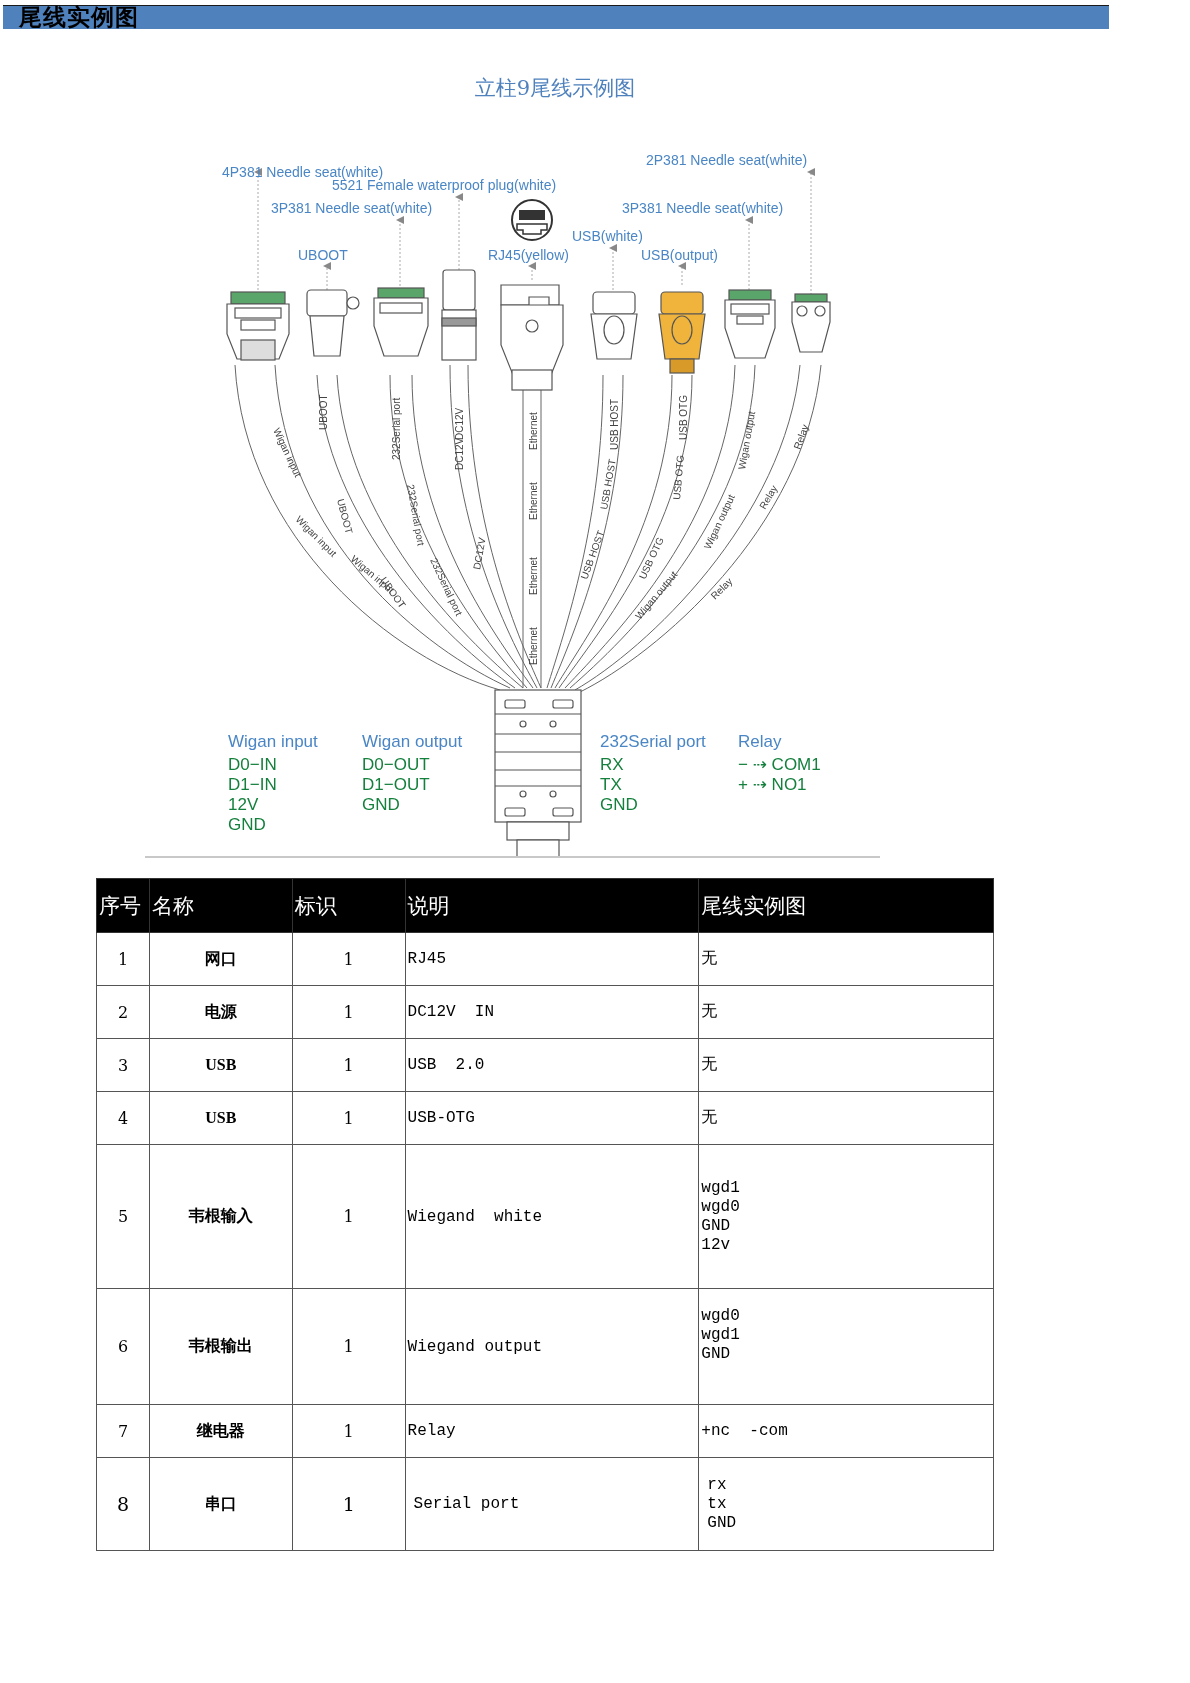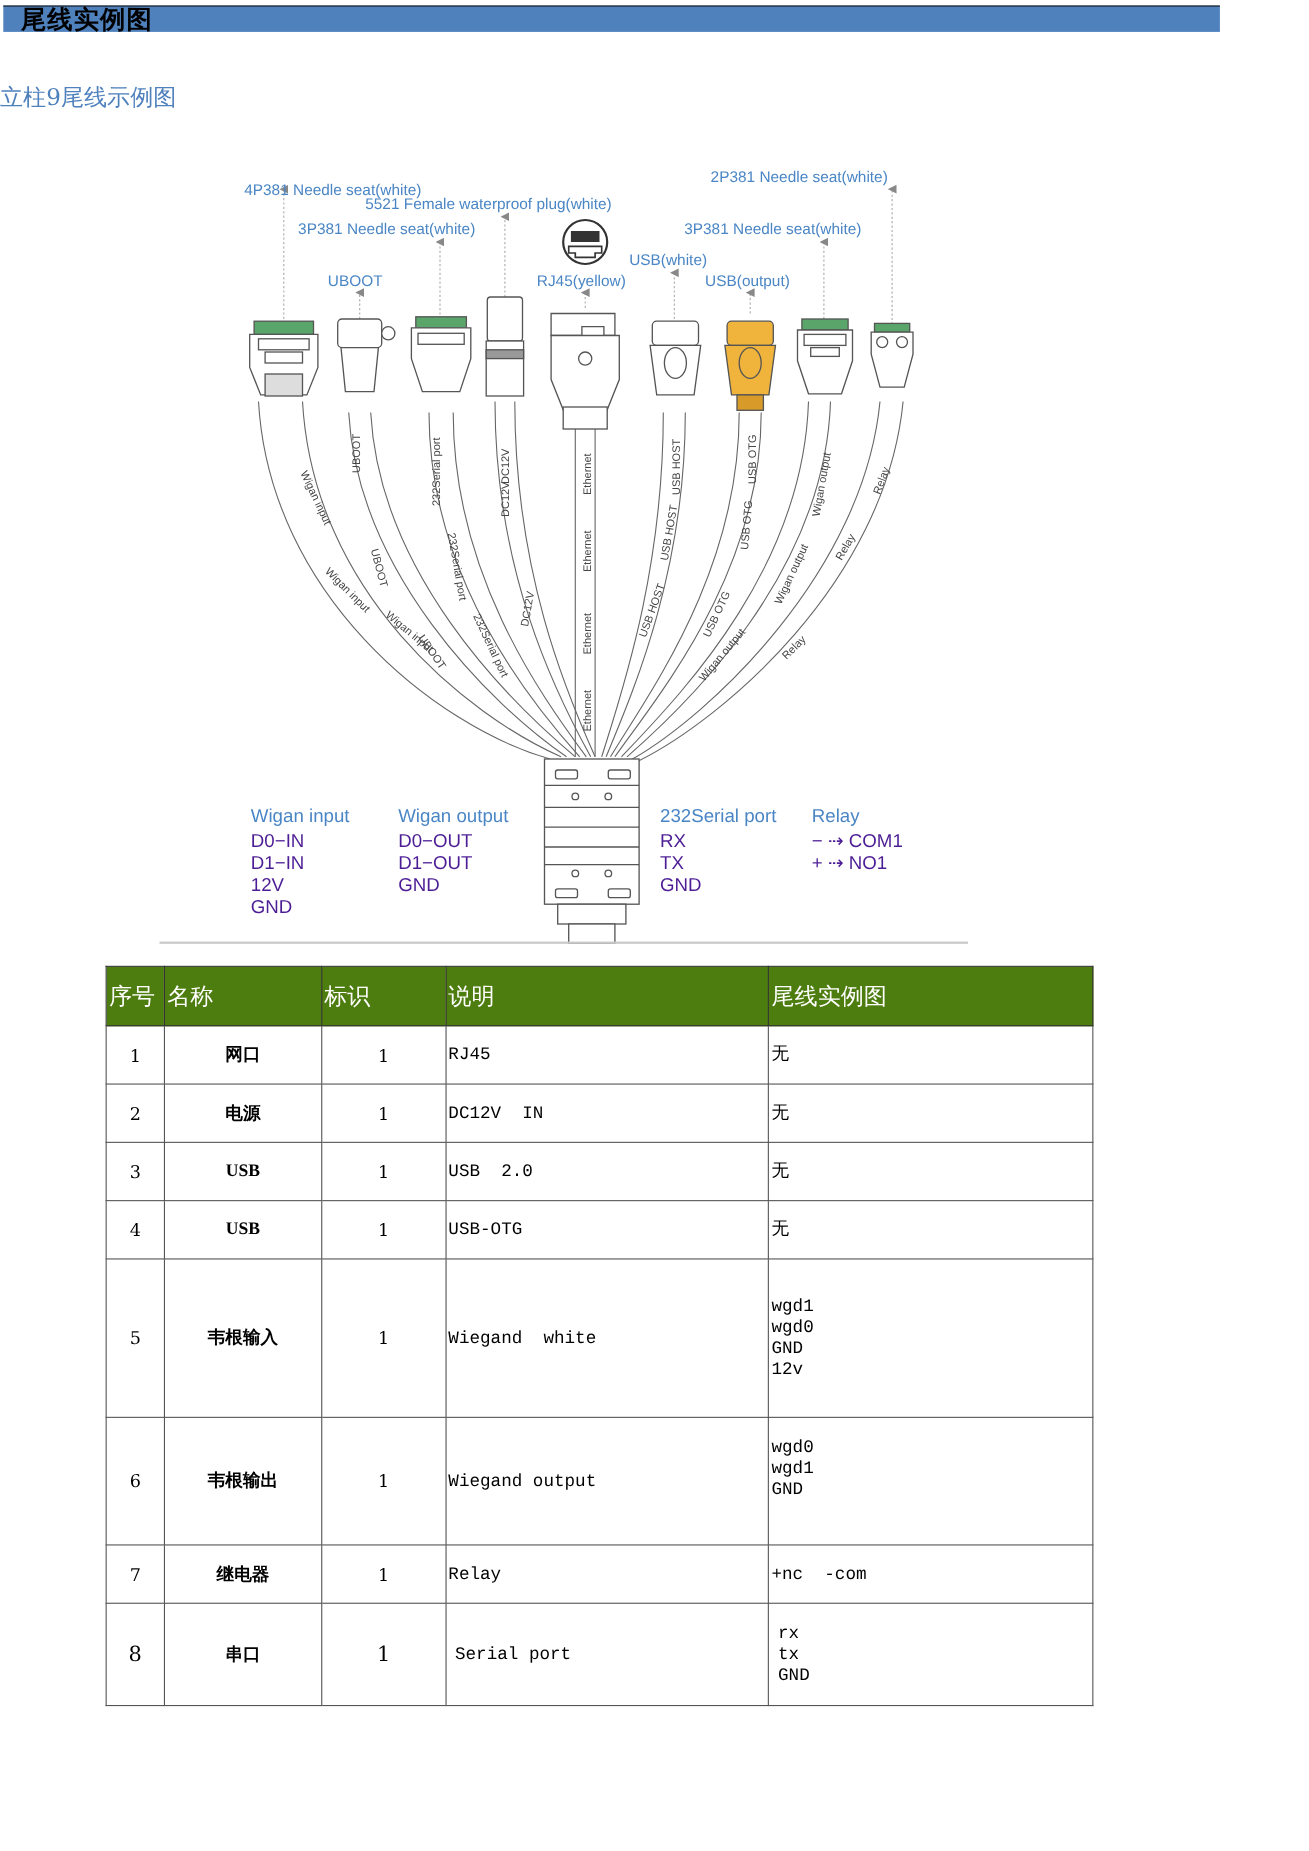--- a/index.html
+++ b/index.html
@@ -7,41 +7,41 @@
     body { position: relative; font-family: "DejaVu Sans", sans-serif; color: #000; }
 
     .banner {
       position: absolute; left: 3px; top: 5px; width: 1106px; height: 24px;
       background: #4f81bd; border-top: 1px solid #1a1a1a;
       display: flex; align-items: center; padding-left: 16px;
     }
     .banner-title { font-size: 23px; font-weight: bold; color: #000; letter-spacing: 1px; }
 
     .figure-title {
-      position: absolute; left: 0; width: 1110px; top: 74px; text-align: left;
+      position: absolute; left: 0; width: 1110px; top: 74px; text-align: center;
       font-family: "DejaVu Serif", serif; font-size: 21px; color: #4f81bd;
     }
 
     .diagram { position: absolute; left: 145px; top: 140px; width: 735px; height: 718px; }
     .diagram svg { position: absolute; left: 0; top: 0; }
     .dlabel {
       position: absolute; font-family: "Liberation Sans", sans-serif; font-size: 14px;
       color: #4a86c5; white-space: nowrap;
     }
     .legend-block { position: absolute; font-family: "Liberation Sans", sans-serif; }
     .legend-head { font-size: 17px; color: #4a86c5; margin-bottom: 3px; }
-    .legend-line { font-size: 17px; color: #4c1d95; line-height: 20px; white-space: nowrap; }
+    .legend-line { font-size: 17px; color: #15803d; line-height: 20px; white-space: nowrap; }
     .rule { position: absolute; left: 145px; top: 856px; width: 735px; height: 2px; background: #c8c8c8; }
 
     table.spec {
       position: absolute; left: 96px; top: 878px; width: 898px;
       border-collapse: collapse; font-family: "DejaVu Serif", serif;
     }
     table.spec th {
-      background: #4d7c0f; color: #fff; font-weight: normal; font-size: 21px;
+      background: #000000; color: #fff; font-weight: normal; font-size: 21px;
       height: 54px; text-align: left; padding: 0 2px; border: 1px solid #333;
       font-family: "DejaVu Serif", serif;
     }
     table.spec th.center { text-align: left; }
     table.spec td {
       border: 1px solid #555; font-size: 16px; vertical-align: middle; padding: 0 2px;
       font-family: "Liberation Mono", monospace;
     }
     table.spec td.num { text-align: center; font-family: "DejaVu Serif", serif; }
     table.spec td.name { text-align: center; font-family: Liberation Serif, serif; font-weight: bold; }

